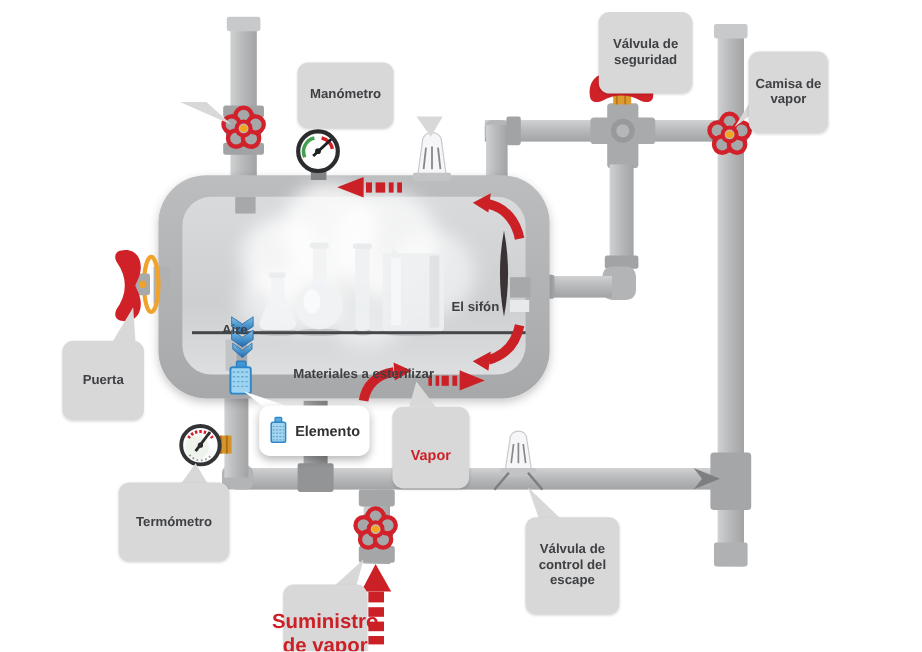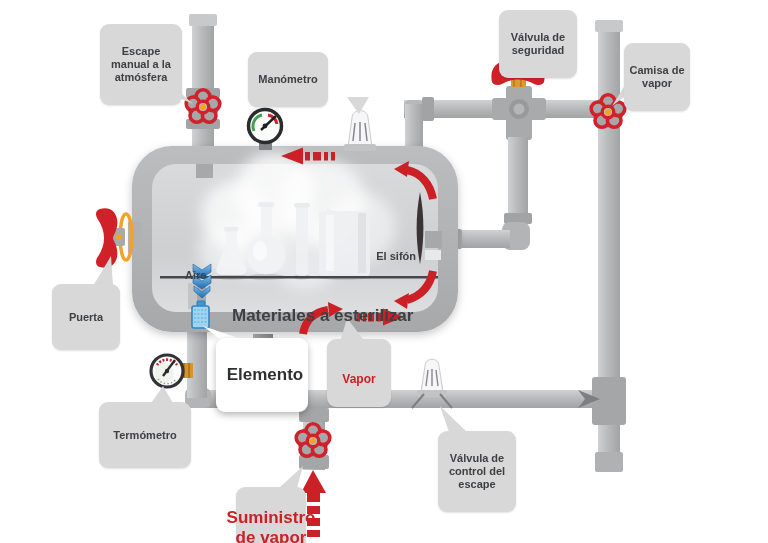--- a/index.html
+++ b/index.html
@@ -9,22 +9,22 @@
   html,body{margin:0;padding:0;background:#fff;}
   #stage{position:relative;width:768px;height:543px;background:#fff;overflow:hidden;
          font-family:"Liberation Sans", sans-serif;}
   #diagram{position:absolute;left:0;top:0;z-index:1;}
   .lbl{position:absolute;z-index:2;font-weight:bold;color:var(--text_dark);font-size:11px;line-height:1.12;margin-top:20px;}
   .callout{position:absolute;z-index:3;background:var(--callout_bg);border-radius:9px;
            font-weight:bold;color:var(--text_dark);font-size:11px;line-height:1.18;
            display:flex;align-items:center;justify-content:center;text-align:center;
            padding:21px 4px;box-shadow:0 1px 2px rgba(0,0,0,.12);}
   .callout.red{color:var(--red);font-size:12px;}
-  .callout.white{background:#fff;box-shadow:0 3px 7px rgba(0,0,0,.28);gap:6px;font-size:17px;
-                 color:#2f3032;padding:20px 8px;}
+  .callout.white{background:#fff;box-shadow:0 3px 7px rgba(0,0,0,.28);gap:6px;font-size:12px;
+                 color:#2f3032;padding:4px 8px;}
 </style>
 </head>
 <body>
 
 <div id="stage">
 
 <svg id="diagram" width="768" height="543" viewBox="0 0 768 543">
   <defs>
     <linearGradient id="pipeV" x1="0" y1="0" x2="1" y2="0">
       <stop offset="0" stop-color="#d0d1d2"></stop>
@@ -298,25 +298,22 @@
     <path d="M151,403 L163,386 L173,403 Z"></path>
     <path d="M341,339 L347,318 L363,339 Z"></path>
     <path d="M449,432 L440,406 L467,432 Z"></path>
     <path d="M279,488 L303,466 L297,488 Z"></path>
     <path d="M222,341 L203,326 L247,341 Z" fill="#ffffff"></path>
   </g>
 </svg>
 
 <div class="lbl" style="left:185px;top:249px;">Aire</div>
 <div class="lbl" style="left:368px;top:230px;width:48px;text-align:right;">El sifón</div>
-<div class="lbl" style="left:232px;top:286px;width:142px;text-align:center;font-size:17px;white-space:nowrap;">Materiales a esterilizar</div>
-
-<div class="callout" style="left:100px;top:24px;width:74px;">
-  <span>Escape manual a la atmósfera</span>
-</div>
+<div class="lbl" style="left:232px;top:286px;width:142px;text-align:center;font-size:11px;white-space:nowrap;">Materiales a esterilizar</div>
+
 <div class="callout" style="left:248px;top:52px;width:72px;">
   <span>Manómetro</span>
 </div>
 <div class="callout" style="left:499px;top:10px;width:70px;">
   <span>Válvula de seguridad</span>
 </div>
 <div class="callout" style="left:624px;top:43px;width:58px;">
   <span>Camisa de vapor</span>
 </div>
 <div class="callout" style="left:52px;top:284px;width:60px;height:24px;">

